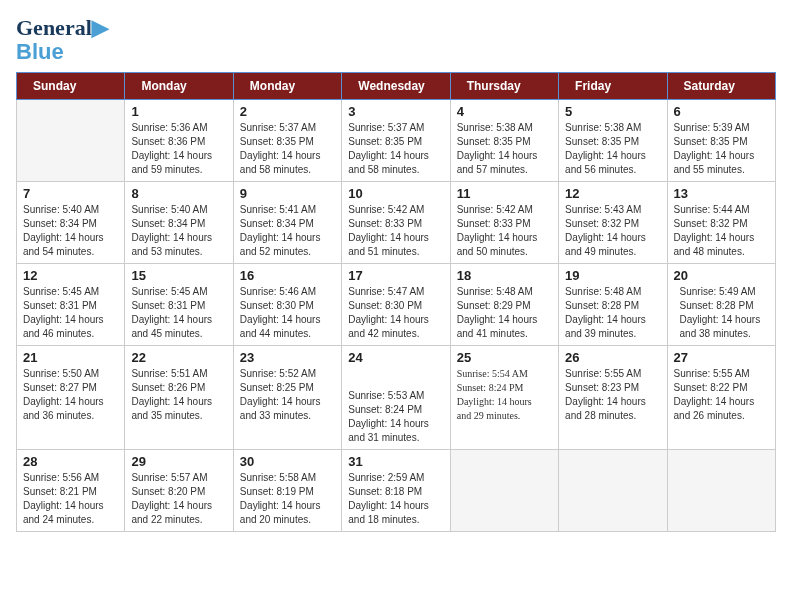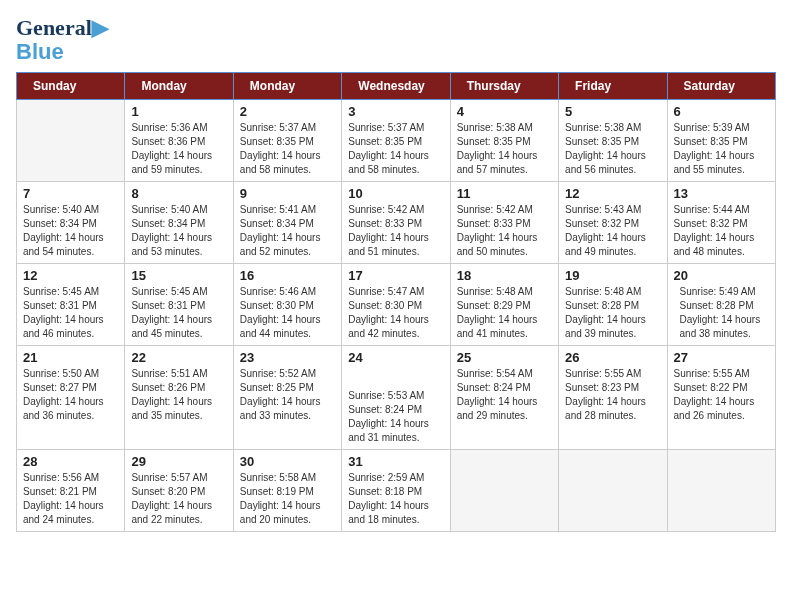--- a/index.html
+++ b/index.html
@@ -272,21 +272,21 @@
         </td>
         <td>
           <div class="day-number">24</div>
           <div class="day-info" style="white-space: pre-line; margin-top: 24px;">Sunrise: 5:53 AM
 Sunset: 8:24 PM
 Daylight: 14 hours
 and 31 minutes.</div>
         </td>
         <td>
           <div class="day-number">25</div>
-          <div class="day-info" style="white-space: pre-line;">Sunrise: 5:54 AM
+          <div class="day-info" style="white-space: pre-line; font-family: Liberation Serif, serif;">Sunrise: 5:54 AM
 Sunset: 8:24 PM
 Daylight: 14 hours
 and 29 minutes.</div>
         </td>
         <td>
           <div class="day-number">26</div>
           <div class="day-info" style="white-space: pre-line;">Sunrise: 5:55 AM
 Sunset: 8:23 PM
 Daylight: 14 hours
 and 28 minutes.</div>

